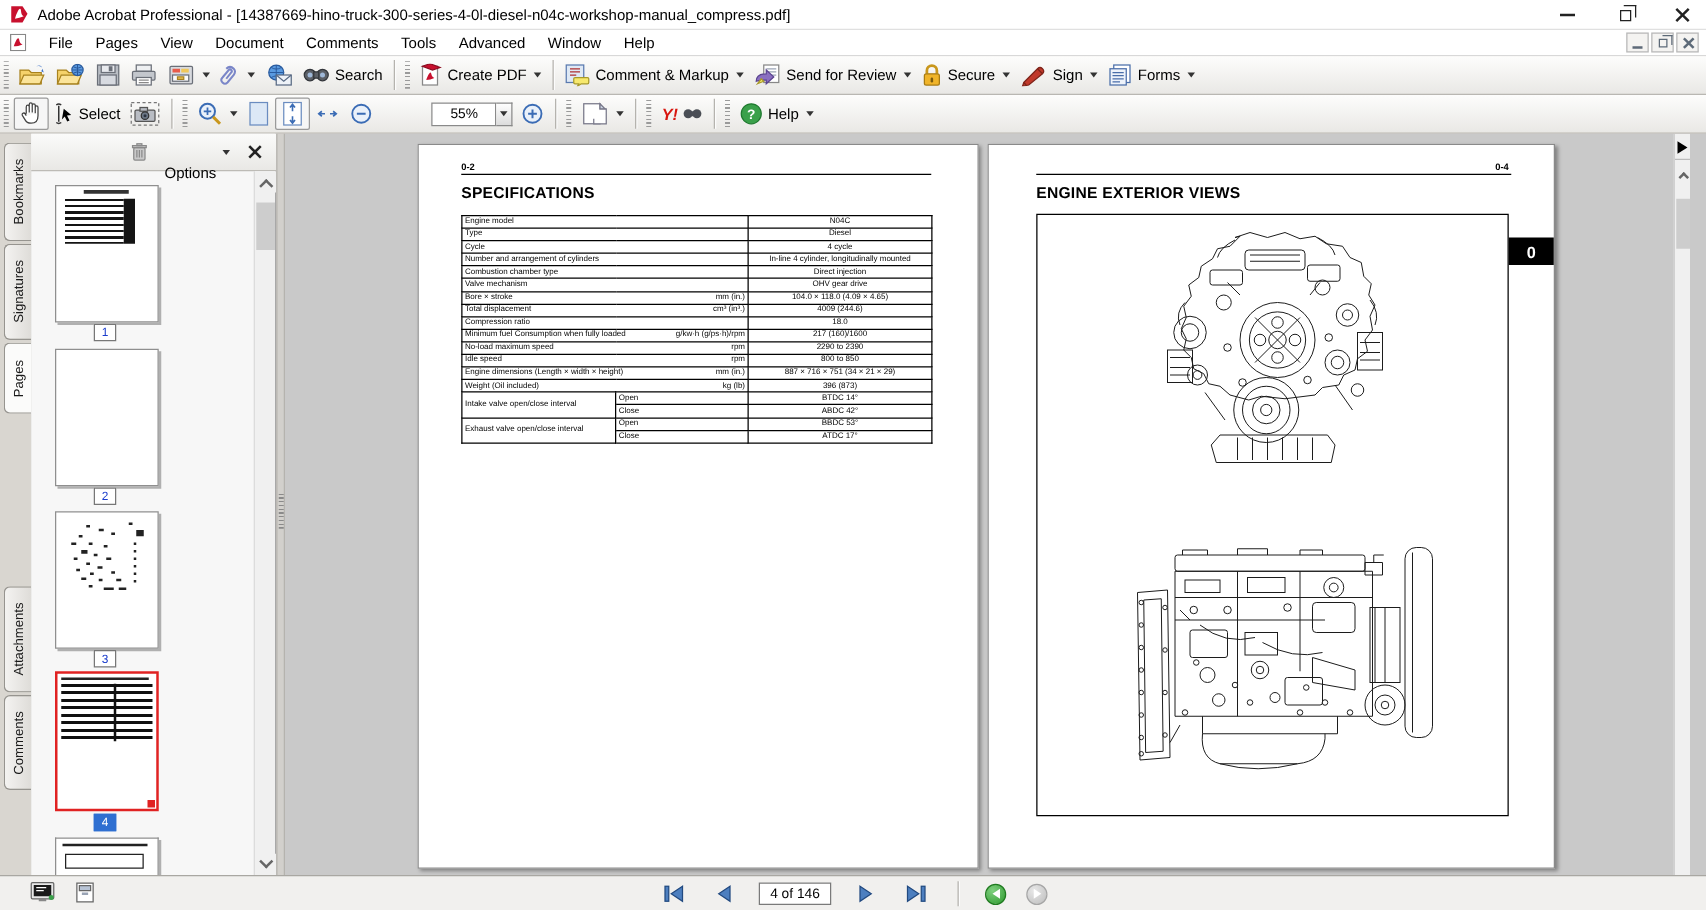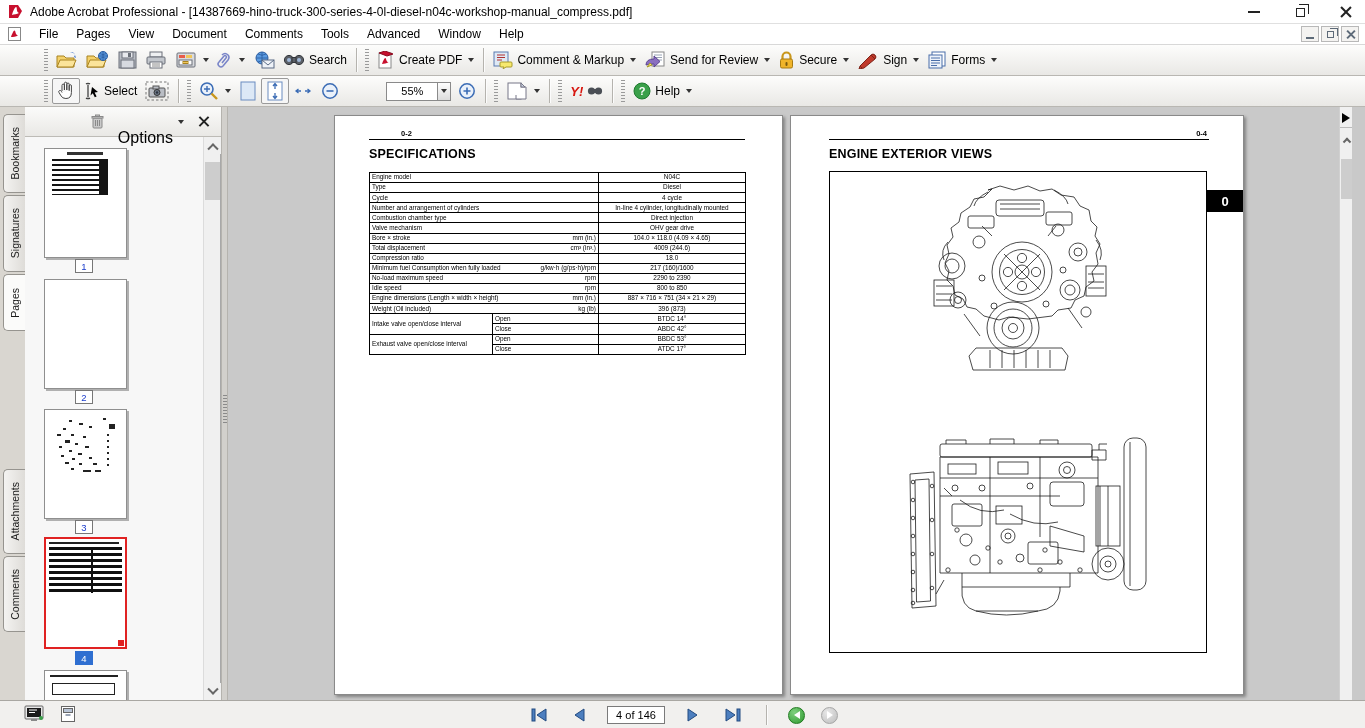--- a/index.html
+++ b/index.html
@@ -27,21 +27,21 @@
   .doc-win-btns { position:absolute; right:6px; top:2px; display:flex; gap:2px; }
   .doc-win-btn { width:18px; height:16px; border:1px solid #b8b8b8; background:#f4f3f1; display:flex; align-items:center; justify-content:center; color:#5d6a78; font-size:9px; }
   .dmin { width:8px; height:2px; background:#5d6a78; margin-top:7px; }
   .drest { width:7px; height:7px; border:1.3px solid #5d6a78; position:relative; }
   .drest:before { content:""; position:absolute; left:2px; top:-4px; width:7px; height:7px; border:1.3px solid #5d6a78; border-bottom:none; border-left:none; }
   .dclose { position:relative; width:9px; height:9px; }
   .dclose:before,.dclose:after{ content:""; position:absolute; left:4px; top:-1px; width:2px; height:11px; background:#5d6a78; }
   .dclose:before{ transform:rotate(45deg);} .dclose:after{ transform:rotate(-45deg);}
 
   
-  .toolbar { position:absolute; left:0; width:1365px; background:linear-gradient(#fdfdfc,#e9e8e5); border-bottom:1px solid #b9b7b2; display:flex; align-items:center;padding-left:41px; }
+  .toolbar { position:absolute; left:0; width:1365px; background:linear-gradient(#fdfdfc,#e9e8e5); border-bottom:1px solid #b9b7b2; display:flex; align-items:center; }
   .tb1 { top:45px; height:31px; }
   .tb2 { top:76px; height:31px; }
   .grip { width:4px; height:22px; margin:0 4px 0 3px; background:repeating-linear-gradient(to bottom,#9a9a9a 0 1px,transparent 1px 3px); }
   .tsep { width:1px; height:24px; background:#b5b3ae; margin:0 5px; box-shadow:1px 0 0 #fcfcfc; }
   .tbtn { display:flex; align-items:center; gap:4px; padding:2px 4px; border-radius:2px; font-size:12px; color:#000; }
   .tbtn svg { display:block; }
   .drop { width:0; height:0; border-left:3.5px solid transparent; border-right:3.5px solid transparent; border-top:4px solid #333; margin-left:2px; }
   .framed { border:1px solid #9a9a9a; background:#f6f6f6; }
   .zoom-box { width:52px; height:19px; background:#fff; border:1px solid #8a8a8a; font-size:11px; text-align:center; font-family:"Liberation Sans",sans-serif;margin-left:40px; }
   .combo-arrow { width:13px; height:19px; border:1px solid #8a8a8a; border-left:none; background:linear-gradient(#fefefe,#dcdcdc); display:flex; align-items:center; justify-content:center; }
@@ -52,21 +52,21 @@
 
   
   .tabstrip { position:absolute; left:0; top:0; width:25px; height:593px; background:#d9d6d0; }
   .vtab { position:absolute; left:3px; width:22px; background:linear-gradient(90deg,#f4f3f1,#dedcd8); border:1px solid #96948f; border-right:none; border-radius:5px 0 0 5px; display:flex; align-items:center; justify-content:center; }
   .vtab span { writing-mode:vertical-rl; transform:rotate(180deg); font-size:10.5px; color:#1a1a1a; white-space:nowrap; }
   .vtab.active { background:#fbfbfa; }
 
   
   .thumb-panel { position:absolute; left:25px; top:0; width:196px; height:593px; background:#f7f7f7; border-right:1px solid #a8a8a8; }
   .panel-head { position:absolute; left:0; top:0; width:196px; height:30px; background:linear-gradient(#fbfbfa,#e9e8e5); border-bottom:1px solid #bdbbb6; display:flex; align-items:center; justify-content:flex-end; gap:14px; padding-right:12px; }
-  .panel-head .label { font-size:16px; color:#000;margin-top:32px; }
+  .panel-head .label { font-size:12px; color:#000;margin-top:32px; }
   .panel-x { position:relative; width:11px; height:11px; }
   .panel-x:before,.panel-x:after{ content:""; position:absolute; left:5px; top:-1px; width:2px; height:13px; background:#222; }
   .panel-x:before{ transform:rotate(45deg);} .panel-x:after{ transform:rotate(-45deg);}
   .thumb { position:absolute; left:19px; width:83px; background:#fff; border:1px solid #8f8f8f; box-shadow:2px 2px 0 #b0b0b0; }
   .thumb.sel { border:2px solid #e02222; box-shadow:none; }
   .page-label { position:absolute; width:18px; height:14px; border:1px solid #777; background:#fff; font-size:9.5px; display:flex; align-items:center; justify-content:center; color:#1a3ccc; }
   .page-label.sel { background:#2f6fd1; border-color:#2f6fd1; color:#fff; }
   .t-table1 { position:absolute; left:7px; top:10px; width:56px; height:36px; background:repeating-linear-gradient(#141414 0 2px,#ffffff 2px 5px); border-right:9px solid #141414; }
   .t-titleline { position:absolute; left:22px; top:3px; width:36px; height:3px; background:#333; }
   .t-table4 { position:absolute; left:3px; top:8px; width:73px; height:46px; background:repeating-linear-gradient(#101010 0 2.6px,#ffffff 2.6px 6px); }
@@ -515,21 +515,21 @@
       </div>
     </div>
 
     <div class="splitter">
       <div class="split-grip"></div>
     </div>
 
     <div class="docpane">
 
       <div class="pdf-page page-left">
-        <div class="ph" style="left:34px;margin-left:32px;">0-2</div>
+        <div class="ph" style="left:34px;">0-2</div>
         <div class="headline" style="left:34px; width:376px;"></div>
         <div class="ptitle" style="left:34px;">SPECIFICATIONS</div>
         <div class="spec-wrap">
           <table class="spec">
             <colgroup>
                 <col style="width:123px">
                 <col style="width:106px">
                 <col style="width:147px">
               </colgroup>
             <tbody>

